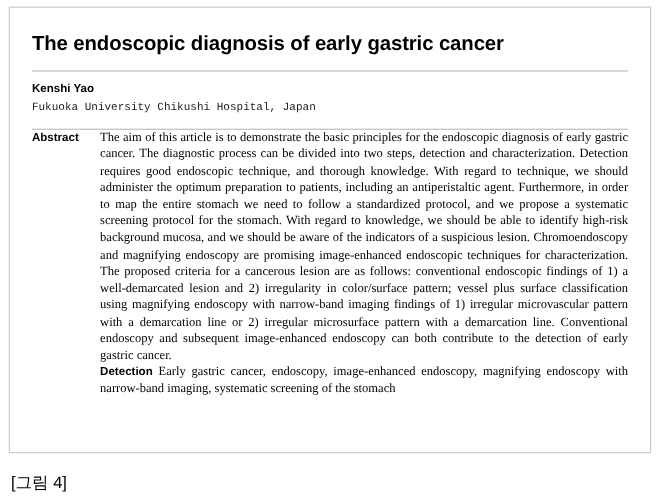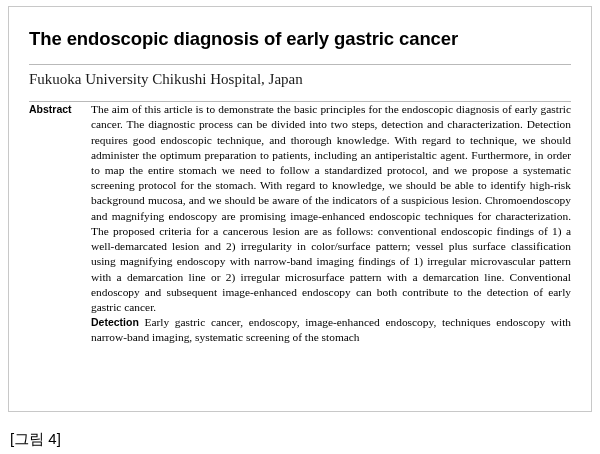--- a/index.html
+++ b/index.html
@@ -46,22 +46,22 @@
     width: 100%;
   }
   .author {
     font-family: "Liberation Sans", sans-serif;
     font-weight: bold;
     font-size: 10.5px;
     margin-top: 10px;
     color: #000000;
   }
   .affiliation {
-    font-family: Liberation Serif, serif;
-    font-size: 15px;
+    font-family: Liberation Mono, monospace;
+    font-size: 10px;
     margin-top: 6px;
     color: #1a1a1a;
   }
   .rule-mid {
     margin-top: 13px;
     border-top: 1px solid #b9b9b9;
     width: 100%;
   }
   .abstract-row {
     display: flex;
@@ -114,33 +114,34 @@
 <body>
 
 <div class="page">
 
   <div class="card">
 
     <h1 class="title">The endoscopic diagnosis of early gastric cancer</h1>
 
     <div class="rule-top"></div>
 
+    <div class="author">Kenshi Yao</div>
     <div class="affiliation">Fukuoka University Chikushi Hospital, Japan</div>
 
     <div class="rule-mid"></div>
 
     <div class="abstract-row">
       <div class="abstract-label">Abstract</div>
       <div class="abstract-body">
         <p>
           <span>The aim of this article is to demonstrate the basic principles for the endoscopic diagnosis of early gastric cancer. The diagnostic process can be divided into two steps, detection and characterization. Detection requires good endoscopic technique, and thorough knowledge. With regard to technique, we should administer the optimum preparation to patients, including an antiperistaltic agent. Furthermore, in order to map the entire stomach we need to follow a standardized protocol, and we propose a systematic screening protocol for the stomach. With regard to knowledge, we should be able to identify high-risk background mucosa, and we should be aware of the indicators of a suspicious lesion. Chromoendoscopy and magnifying endoscopy are promising image-enhanced endoscopic techniques for characterization. The proposed criteria for a cancerous lesion are as follows: conventional endoscopic findings of </span><span class="u-line" style="text-decoration-color: rgb(58, 79, 216);">1) a well-demarcated lesion and 2) irregularity in color/surface pattern; vessel plus surface classification using magnifying endoscopy with narrow-band imaging findings of 1) irregular microvascular pattern with a demarcation line or 2) irregular microsurface pattern with a demarcation line.</span><span> Conventional endoscopy and subsequent image-enhanced endoscopy can both contribute to the detection of early gastric cancer.</span>
         </p>
         <p class="keywords">
           <span class="kw-label">Detection</span>
-          <span>Early gastric cancer, endoscopy, image-enhanced endoscopy, techniques endoscopy with narrow-band imaging, systematic screening of the stomach</span>
+          <span>Early gastric cancer, endoscopy, image-enhanced endoscopy, magnifying endoscopy with narrow-band imaging, systematic screening of the stomach</span>
         </p>
       </div>
     </div>
 
   </div>
 
   <div class="caption">[그림 4]</div>
 
 </div>
 

